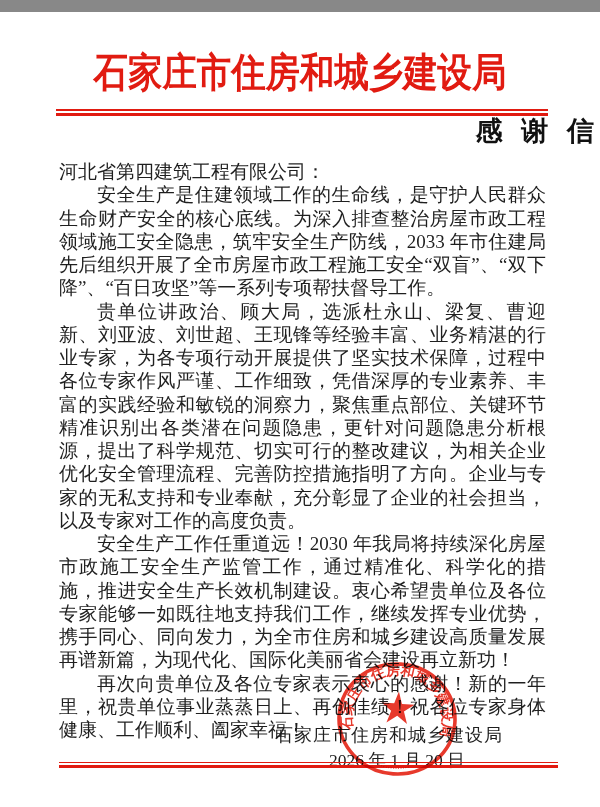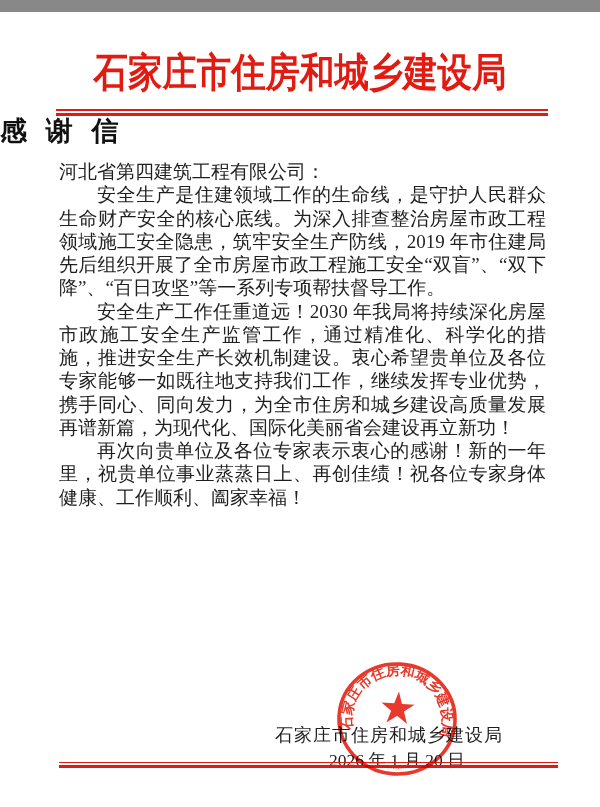--- a/index.html
+++ b/index.html
@@ -34,21 +34,21 @@
   .rule-top{top:97px;}
   .rule .thin{height:1.5px;background:var(--accent);}
   .rule .gap{height:2px;}
   .rule .thick{height:3px;background:var(--accent);}
   .rule-bottom{top:750px;left:59px;width:499px;}
   .rule-bottom .thin{height:1.2px;}
   .rule-bottom .thick{height:2.5px;}
   
   .letter-title{
     position:absolute;top:101px;left:0;width:600px;
-    text-align:left;
+    text-align:right;
     font-size:27px;font-weight:700;
     letter-spacing:6px;
     color:#111;
   }
   
   .body{
     position:absolute;top:148px;left:59px;width:487px;
     font-size:19px;line-height:23.25px;
     text-align:justify;text-justify:inter-ideograph;
   }
@@ -85,21 +85,22 @@
   <div class="rule rule-top">
     <div class="thin"></div>
     <div class="gap"></div>
     <div class="thick"></div>
   </div>
 
   <div class="letter-title">感 谢 信</div>
 
   <div class="body">
     <p class="salutation">河北省第四建筑工程有限公司：</p>
-    <p class="para">安全生产是住建领域工作的生命线，是守护人民群众生命财产安全的核心底线。为深入排查整治房屋市政工程领域施工安全隐患，筑牢安全生产防线，2019 年市住建局先后组织开展了全市房屋市政工程施工安全“双盲”、“双下降”、“百日攻坚”等一系列专项帮扶督导工作。</p>
+    <p class="para">安全生产是住建领域工作的生命线，是守护人民群众生命财产安全的核心底线。为深入排查整治房屋市政工程领域施工安全隐患，筑牢安全生产防线，2033 年市住建局先后组织开展了全市房屋市政工程施工安全“双盲”、“双下降”、“百日攻坚”等一系列专项帮扶督导工作。</p>
+    <p class="para">贵单位讲政治、顾大局，选派杜永山、梁复、曹迎新、刘亚波、刘世超、王现锋等经验丰富、业务精湛的行业专家，为各专项行动开展提供了坚实技术保障，过程中各位专家作风严谨、工作细致，凭借深厚的专业素养、丰富的实践经验和敏锐的洞察力，聚焦重点部位、关键环节精准识别出各类潜在问题隐患，更针对问题隐患分析根源，提出了科学规范、切实可行的整改建议，为相关企业优化安全管理流程、完善防控措施指明了方向。企业与专家的无私支持和专业奉献，充分彰显了企业的社会担当，以及专家对工作的高度负责。</p>
     <p class="para">安全生产工作任重道远！2030 年我局将持续深化房屋市政施工安全生产监管工作，通过精准化、科学化的措施，推进安全生产长效机制建设。衷心希望贵单位及各位专家能够一如既往地支持我们工作，继续发挥专业优势，携手同心、同向发力，为全市住房和城乡建设高质量发展再谱新篇，为现代化、国际化美丽省会建设再立新功！</p>
     <p class="para">再次向贵单位及各位专家表示衷心的感谢！新的一年里，祝贵单位事业蒸蒸日上、再创佳绩！祝各位专家身体健康、工作顺利、阖家幸福！</p>
   </div>
 
   <div class="sig-name">石家庄市住房和城乡建设局</div>
 
   <div class="sig-date">2026 年 1 月 20 日</div>
 
   <div class="rule rule-bottom">
     <div class="thin"></div>

